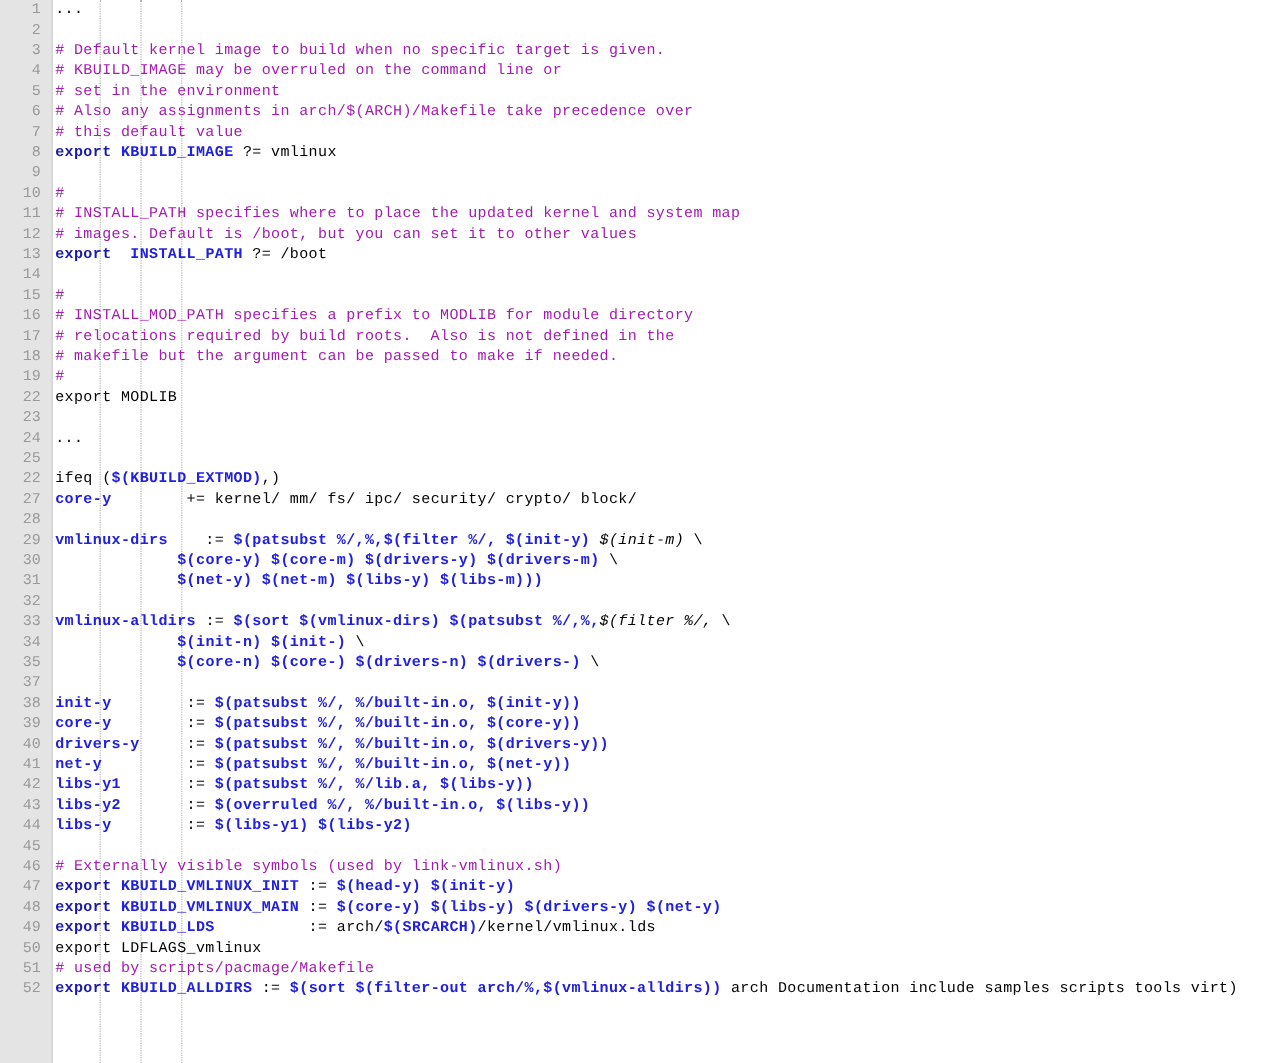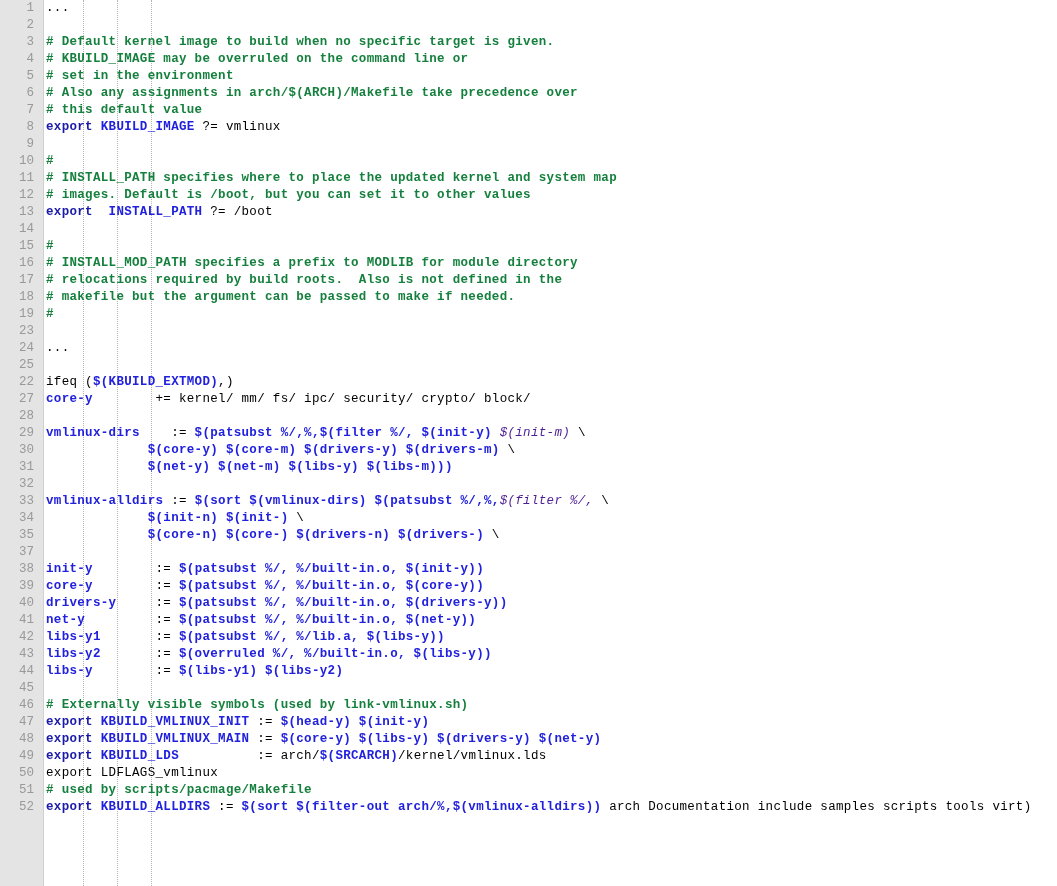--- a/index.html
+++ b/index.html
@@ -81,25 +81,25 @@
     margin-left: 4px;
     font-size: 12.5px;
     font-family: "Liberation Mono", "DejaVu Sans Mono", monospace;
     color: #000000;
     letter-spacing: 0.32px;
     vertical-align: top;
     white-space: pre;
   }
 
   
-  .t-com  { color: #15803d; font-weight: bold; }            
+  .t-com  { color: #a21caf; }            
   .t-var  { color: #2020dd; font-weight: bold; }  
   .t-kw   { color: #1a1aa8; font-weight: bold; }  
   .t-pln  { color: #000000; }
-  .t-ital { color: #4c1d95; font-style: italic; } 
+  .t-ital { color: #000000; font-style: italic; } 
 </style>
 </head>
 <body>
 
 <div id="editor">
   <div class="gutter-bg"></div>
   <div class="indent-guides">
       <div class="guide" style="left: 83px; height: 886px;"></div>
       <div class="guide" style="left: 117px; height: 886px;"></div>
       <div class="guide" style="left: 151px; height: 886px;"></div>
@@ -117,20 +117,21 @@
       <div class="line"><span class="lnum">10</span><span class="code"><span class="t-com">#</span></span></div>
       <div class="line"><span class="lnum">11</span><span class="code"><span class="t-com"># INSTALL_PATH specifies where to place the updated kernel and system map</span></span></div>
       <div class="line"><span class="lnum">12</span><span class="code"><span class="t-com"># images. Default is /boot, but you can set it to other values</span></span></div>
       <div class="line"><span class="lnum">13</span><span class="code"><span class="t-kw">export  </span><span class="t-var">INSTALL_PATH</span><span class="t-pln"> ?= /boot</span></span></div>
       <div class="line"><span class="lnum">14</span><span class="code">&nbsp;</span></div>
       <div class="line"><span class="lnum">15</span><span class="code"><span class="t-com">#</span></span></div>
       <div class="line"><span class="lnum">16</span><span class="code"><span class="t-com"># INSTALL_MOD_PATH specifies a prefix to MODLIB for module directory</span></span></div>
       <div class="line"><span class="lnum">17</span><span class="code"><span class="t-com"># relocations required by build roots.  Also is not defined in the</span></span></div>
       <div class="line"><span class="lnum">18</span><span class="code"><span class="t-com"># makefile but the argument can be passed to make if needed.</span></span></div>
       <div class="line"><span class="lnum">19</span><span class="code"><span class="t-com">#</span></span></div>
+      <div class="line"><span class="lnum">22</span><span class="code"><span class="t-pln">export MODLIB</span></span></div>
       <div class="line"><span class="lnum">23</span><span class="code">&nbsp;</span></div>
       <div class="line"><span class="lnum">24</span><span class="code"><span class="t-pln">...</span></span></div>
       <div class="line"><span class="lnum">25</span><span class="code">&nbsp;</span></div>
       <div class="line"><span class="lnum">22</span><span class="code"><span class="t-pln">ifeq (</span><span class="t-var">$(KBUILD_EXTMOD)</span><span class="t-pln">,)</span></span></div>
       <div class="line"><span class="lnum">27</span><span class="code"><span class="t-var">core-y</span><span class="t-pln">        += kernel/ mm/ fs/ ipc/ security/ crypto/ block/</span></span></div>
       <div class="line"><span class="lnum">28</span><span class="code">&nbsp;</span></div>
       <div class="line"><span class="lnum">29</span><span class="code"><span class="t-var">vmlinux-dirs</span><span class="t-pln">    := </span><span class="t-var">$(patsubst %/,%,$(filter %/, $(init-y)</span><span class="t-pln"> </span><span class="t-ital">$(init-m)</span><span class="t-pln"> \</span></span></div>
       <div class="line"><span class="lnum">30</span><span class="code"><span class="t-pln">             </span><span class="t-var">$(core-y) $(core-m) $(drivers-y) $(drivers-m)</span><span class="t-pln"> \</span></span></div>
       <div class="line"><span class="lnum">31</span><span class="code"><span class="t-pln">             </span><span class="t-var">$(net-y) $(net-m) $(libs-y) $(libs-m)))</span></span></div>
       <div class="line"><span class="lnum">32</span><span class="code">&nbsp;</span></div>

